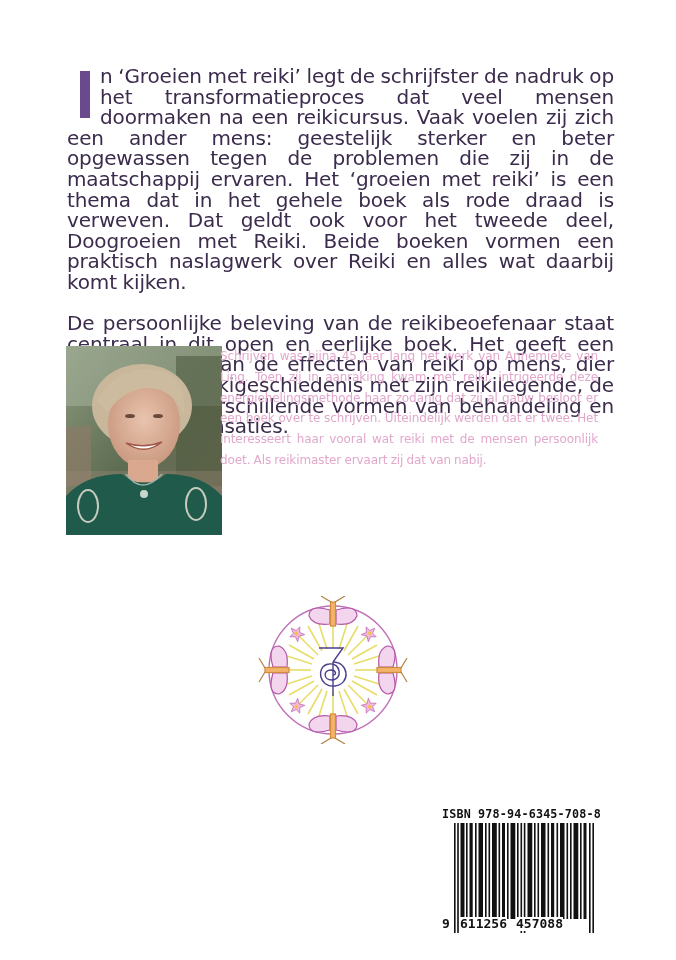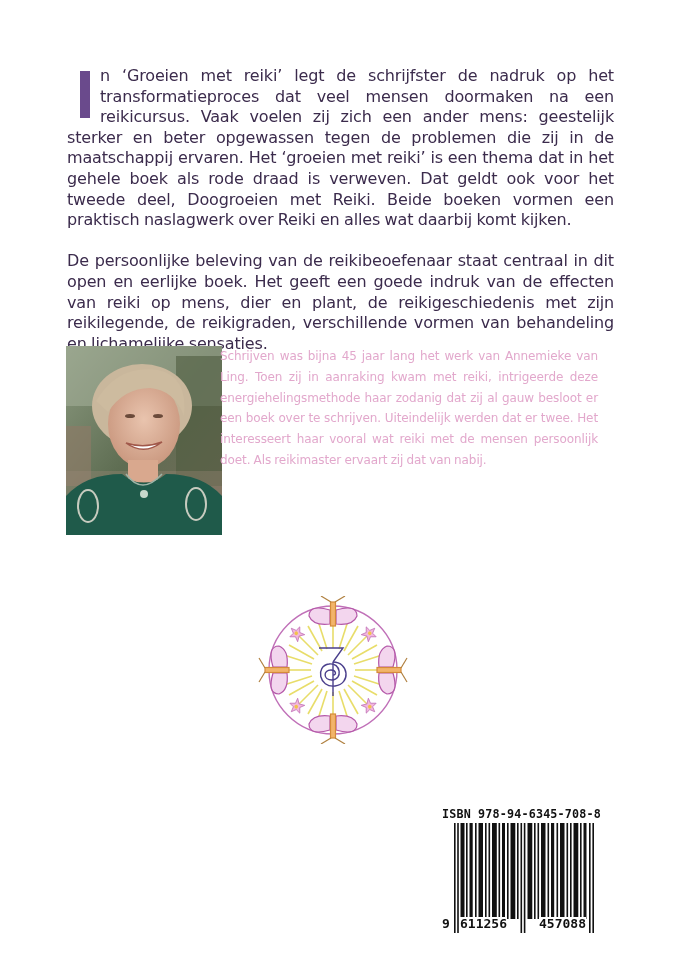--- a/index.html
+++ b/index.html
@@ -1,21 +1,21 @@
 <!DOCTYPE html>
 <html><head>
 <meta charset="utf-8">
 <style>
   html, body { margin: 0; padding: 0; background: #ffffff; }
   body { width: 676px; height: 960px; position: relative; overflow: hidden; font-family: "DejaVu Sans", sans-serif; }
   .page { position: absolute; inset: 0; background: #ffffff; }
 
   .intro {
     position: absolute; left: 67px; top: 66px; width: 547px;
-    color: #3b2b4c; font-size: 16px; line-height: 20.6px; text-align: justify;
+    color: #3b2b4c; font-size: 20px; line-height: 20.6px; text-align: justify;
     letter-spacing: -0.15px; word-spacing: -0.5px;
   }
   .intro p { margin: 0; }
   .intro p + p { margin-top: 20.6px; }
   .dropcap {
     float: left; width: 10px; height: 47px; background: #6a4a8c;
     margin: 5px 10px 0 13px;
   }
 
   .author-photo {
@@ -220,16 +220,16 @@
         <rect x="116" y="0" width="1.6" height="96"></rect>
         <rect x="119.5" y="0" width="4.8" height="96"></rect>
         <rect x="126" y="0" width="1.6" height="96"></rect>
         <rect x="129.5" y="0" width="3" height="96"></rect>
         <rect x="135" y="0" width="1.6" height="110"></rect>
         <rect x="138.4" y="0" width="1.6" height="110"></rect>
       </g>
     </svg>
     <div class="digits" style="left:2px;">9</div>
     <div class="digits" style="left:20px;">611256</div>
-    <div class="digits" style="left:99px;text-align:center;">457088</div>
+    <div class="digits" style="left:76px;text-align:center;">457088</div>
   </div>
 
 </div>
 
 </body></html>

